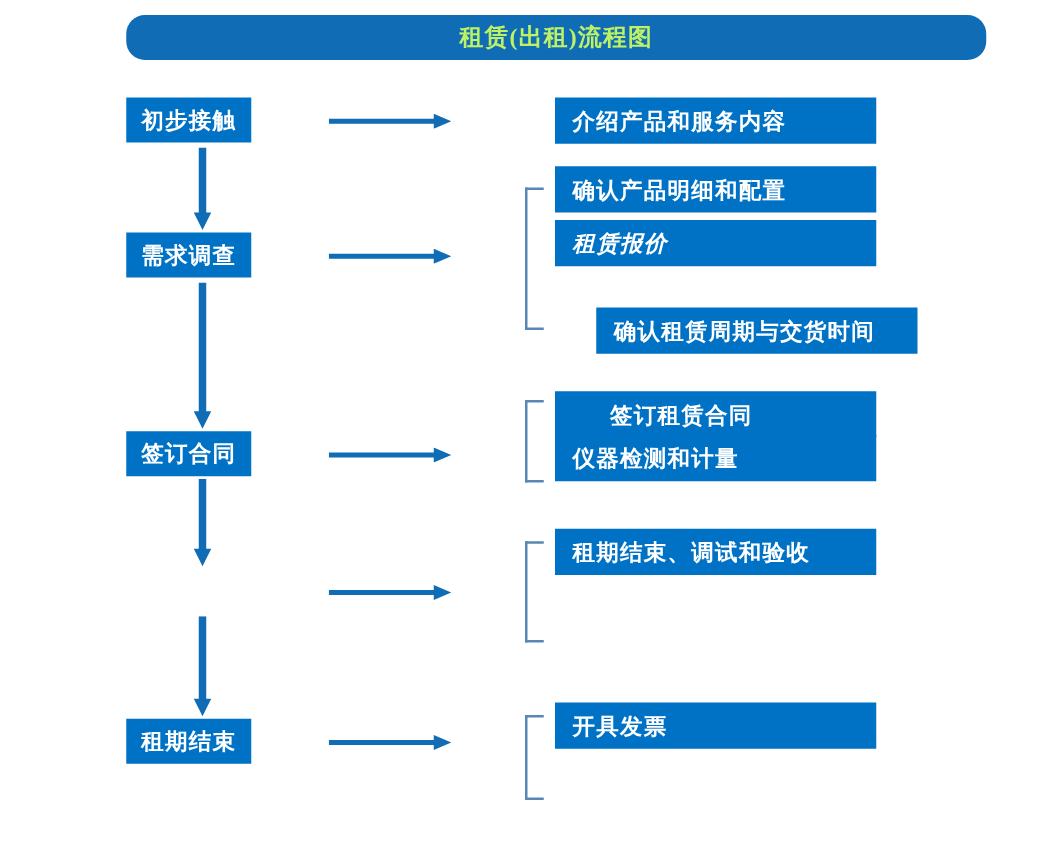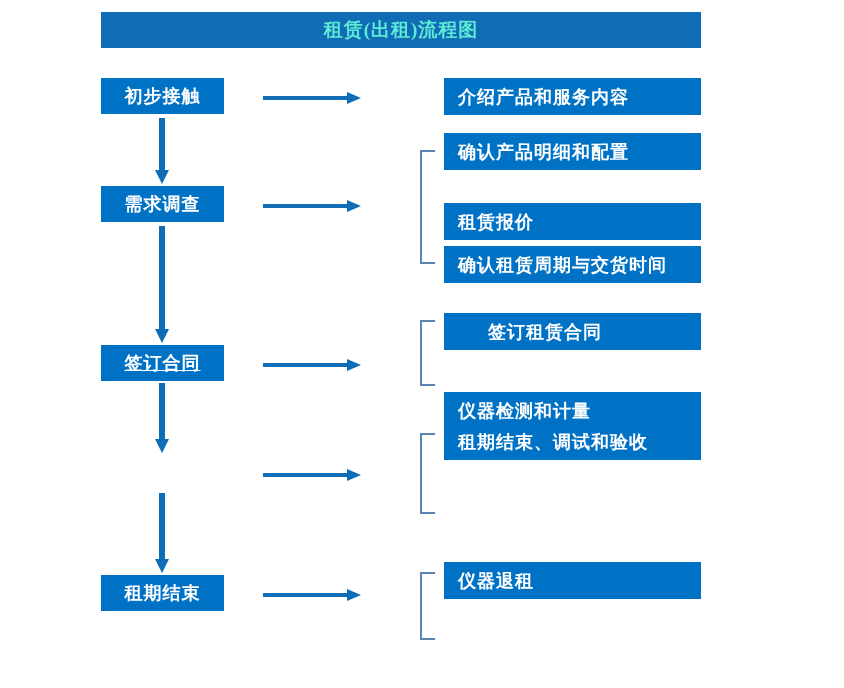--- a/index.html
+++ b/index.html
@@ -12,45 +12,46 @@
     width: 844px;
     height: 688px;
     background: #ffffff;
     overflow: hidden;
     font-family: "Liberation Serif", "DejaVu Serif", serif;
   }
   .title-bar {
     position: absolute;
     left: 101px;
     top: 12px;
-    width: 600px;
+    width: 688px;
     height: 36px;
     background: #0f6cb5;
-    color: #5eead4;
+    color: #bef264;
     display: flex;
     align-items: center;
     justify-content: center;
     font-size: 19px;
     font-weight: bold;
     letter-spacing: 1px;
+    border-radius: 15px;
   }
   .node-box {
     position: absolute;
     background: #0072c6;
     color: #ffffff;
     display: flex;
     align-items: center;
     font-size: 18px;
     font-weight: bold;
     letter-spacing: 1px;
     box-sizing: border-box;
   }
   .stage-box {
     justify-content: center;
-    width: 123px;
+    width: 100px;
     height: 36px;
     left: 101px;
   }
   .detail-box {
     justify-content: flex-start;
     padding-left: 14px;
     width: 257px;
     height: 37px;
     left: 444px;
   }
@@ -79,35 +80,35 @@
 </style>
 </head>
 <body>
 
 <div id="canvas">
 
   <div class="title-bar">租赁(出租)流程图</div>
 
   <div class="node-box stage-box" style="top:78px;">初步接触</div>
   <div class="node-box stage-box" style="top:186px;">需求调查</div>
-  <div class="node-box stage-box" style="top:345px;text-decoration:underline;">签订合同</div>
+  <div class="node-box stage-box" style="top:345px;">签订合同</div>
   <div class="node-box stage-box" style="top:575px;">租期结束</div>
 
   <div class="node-box detail-box" style="top:78px;">介绍产品和服务内容</div>
 
   <div class="node-box detail-box" style="top:133px;">确认产品明细和配置</div>
-  <div class="node-box detail-box" style="top:203px;">租赁报价</div>
-  <div class="node-box detail-box" style="top:246px;">确认租赁周期与交货时间</div>
+  <div class="node-box detail-box" style="top:176px;font-style:italic;">租赁报价</div>
+  <div class="node-box detail-box" style="top:246px;margin-left:33px;">确认租赁周期与交货时间</div>
 
   <div class="node-box detail-box" style="top:313px;padding-left:44px;">签订租赁合同</div>
-  <div class="node-box detail-box" style="top:348px;margin-top:44px;">仪器检测和计量</div>
+  <div class="node-box detail-box" style="top:348px;">仪器检测和计量</div>
 
   <div class="node-box detail-box" style="top:423px;">租期结束、调试和验收</div>
 
-  <div class="node-box detail-box" style="top:562px;">仪器退租</div>
+  <div class="node-box detail-box" style="top:562px;">开具发票</div>
 
   <div class="h-arrow" style="top:90px;">
     <svg width="98" height="12" viewBox="0 0 98 12" xmlns="http://www.w3.org/2000/svg">
       <path d="M0 4 H84 V0 L98 6 L84 12 V8 H0 Z" fill="#0f6cb5"></path>
     </svg>
   </div>
   <div class="h-arrow" style="top:198px;">
     <svg width="98" height="12" viewBox="0 0 98 12" xmlns="http://www.w3.org/2000/svg">
       <path d="M0 4 H84 V0 L98 6 L84 12 V8 H0 Z" fill="#0f6cb5"></path>
     </svg>

